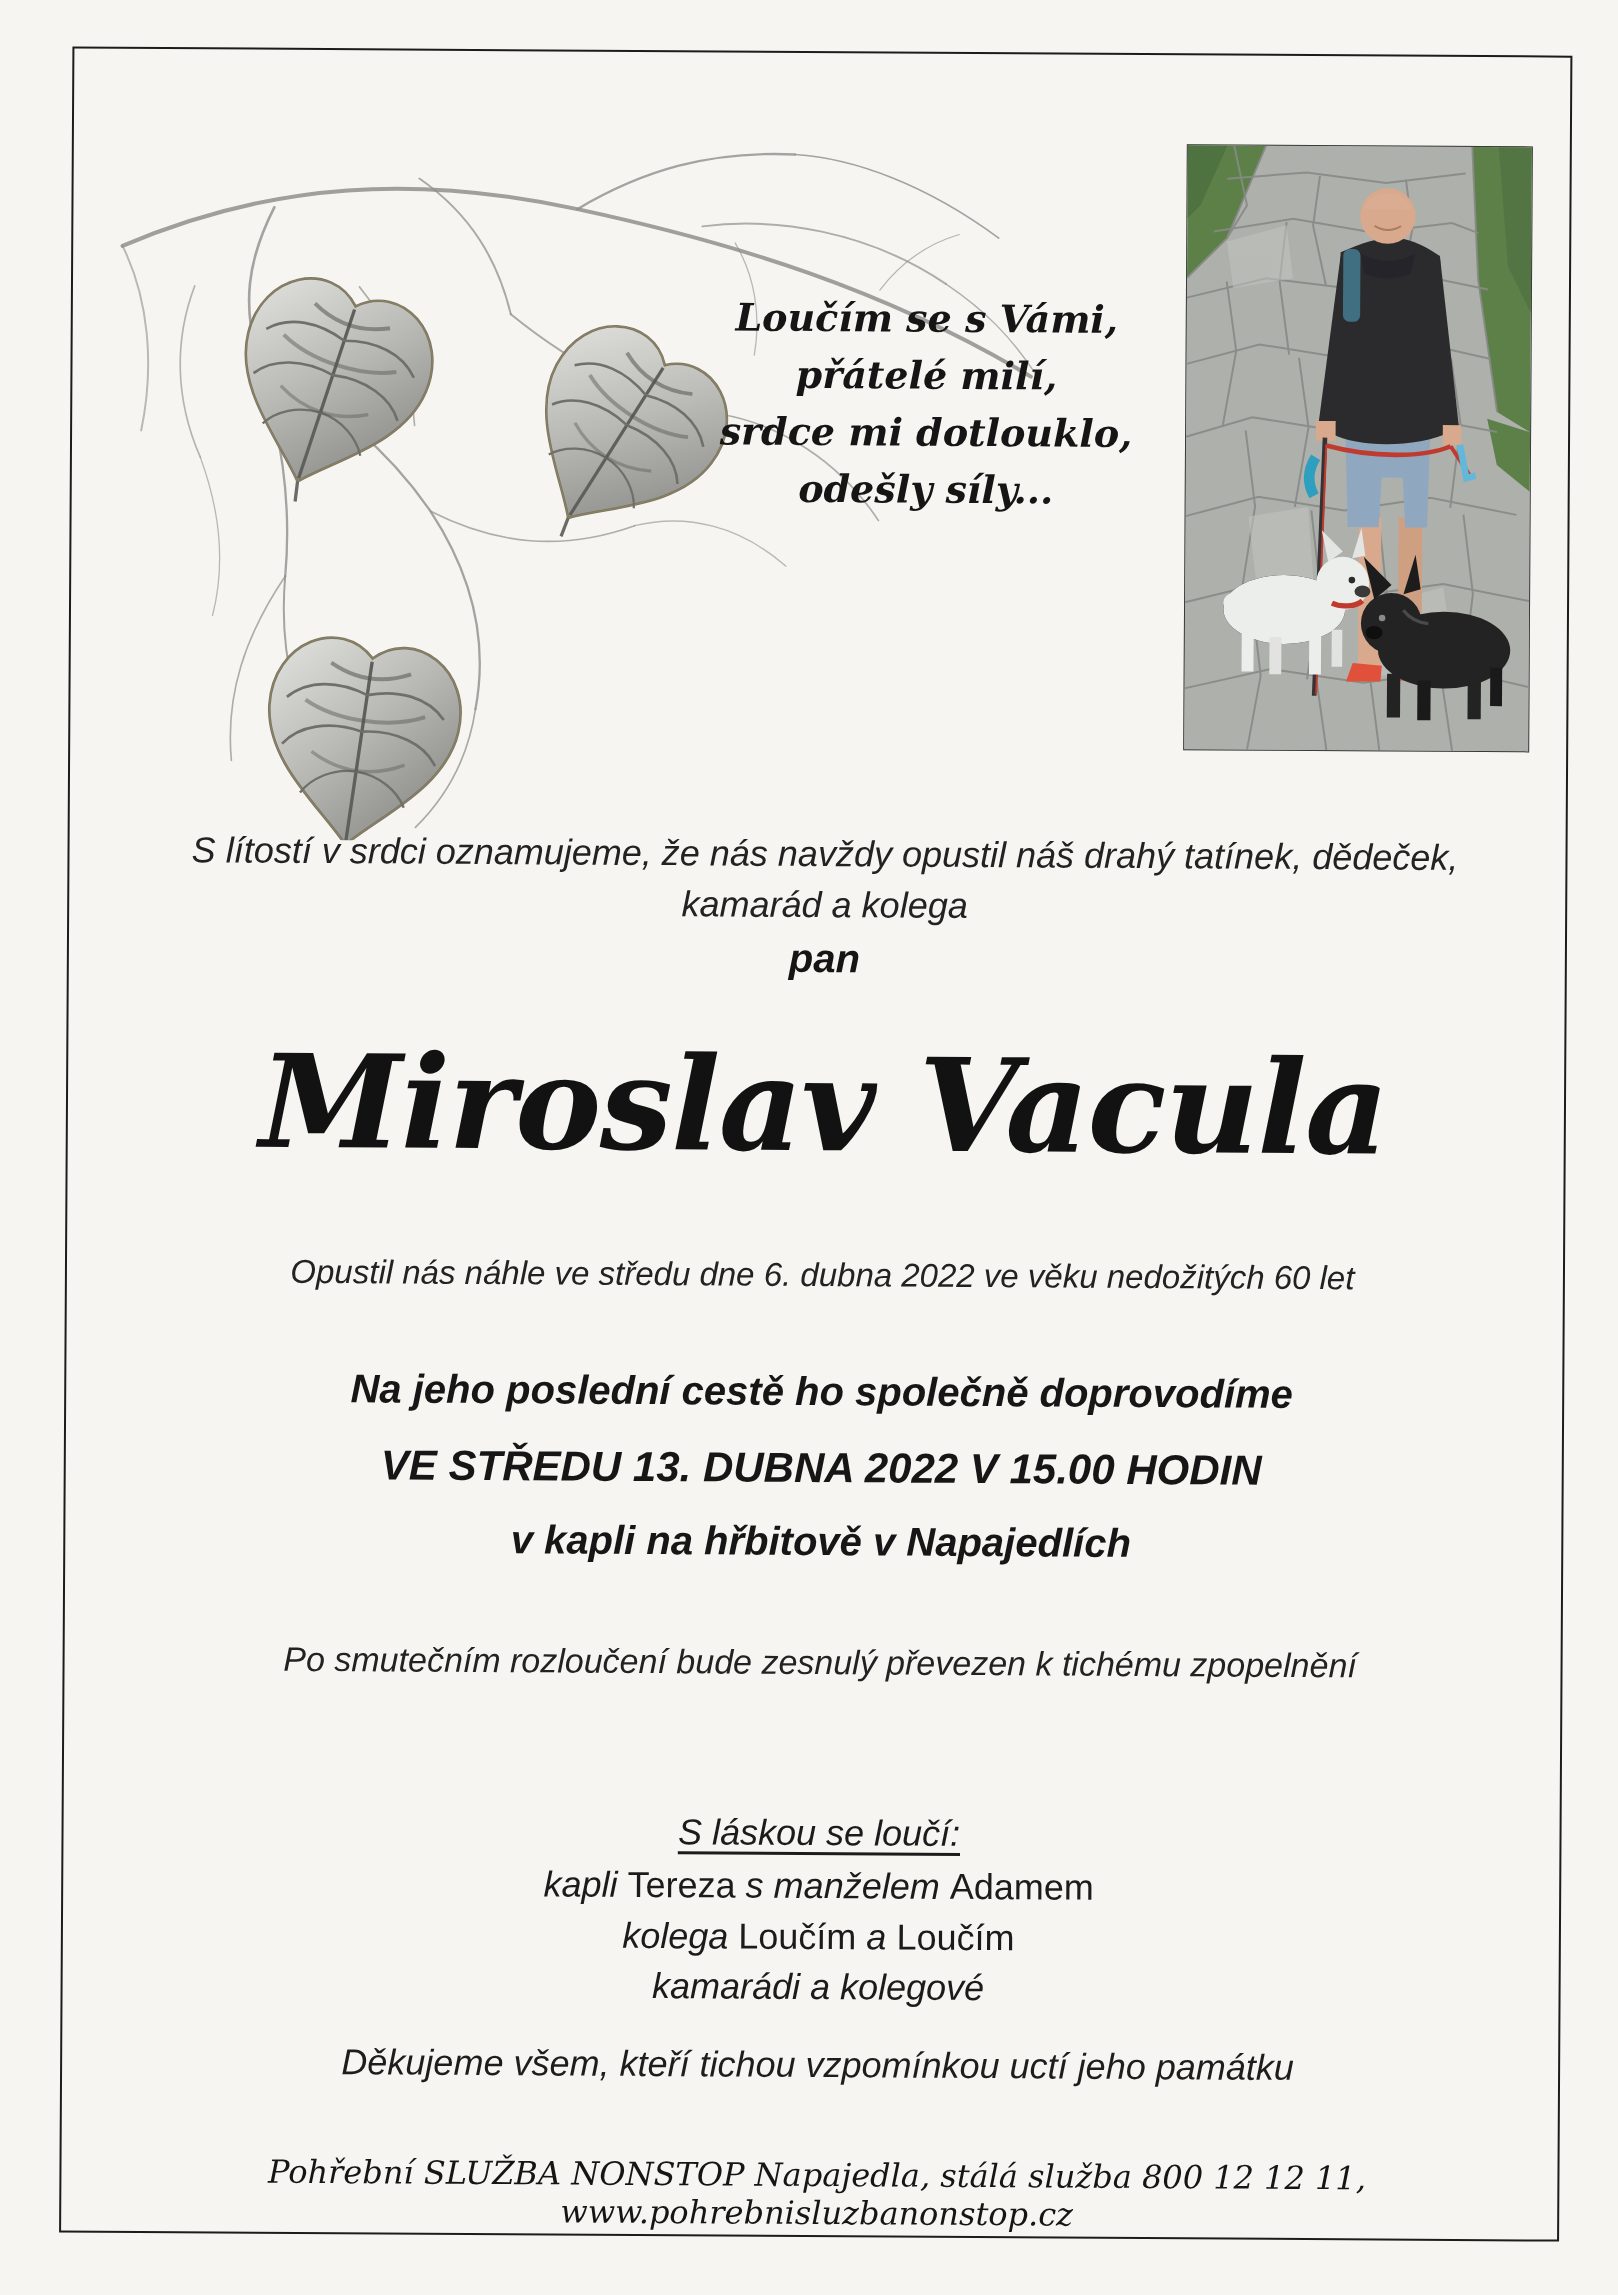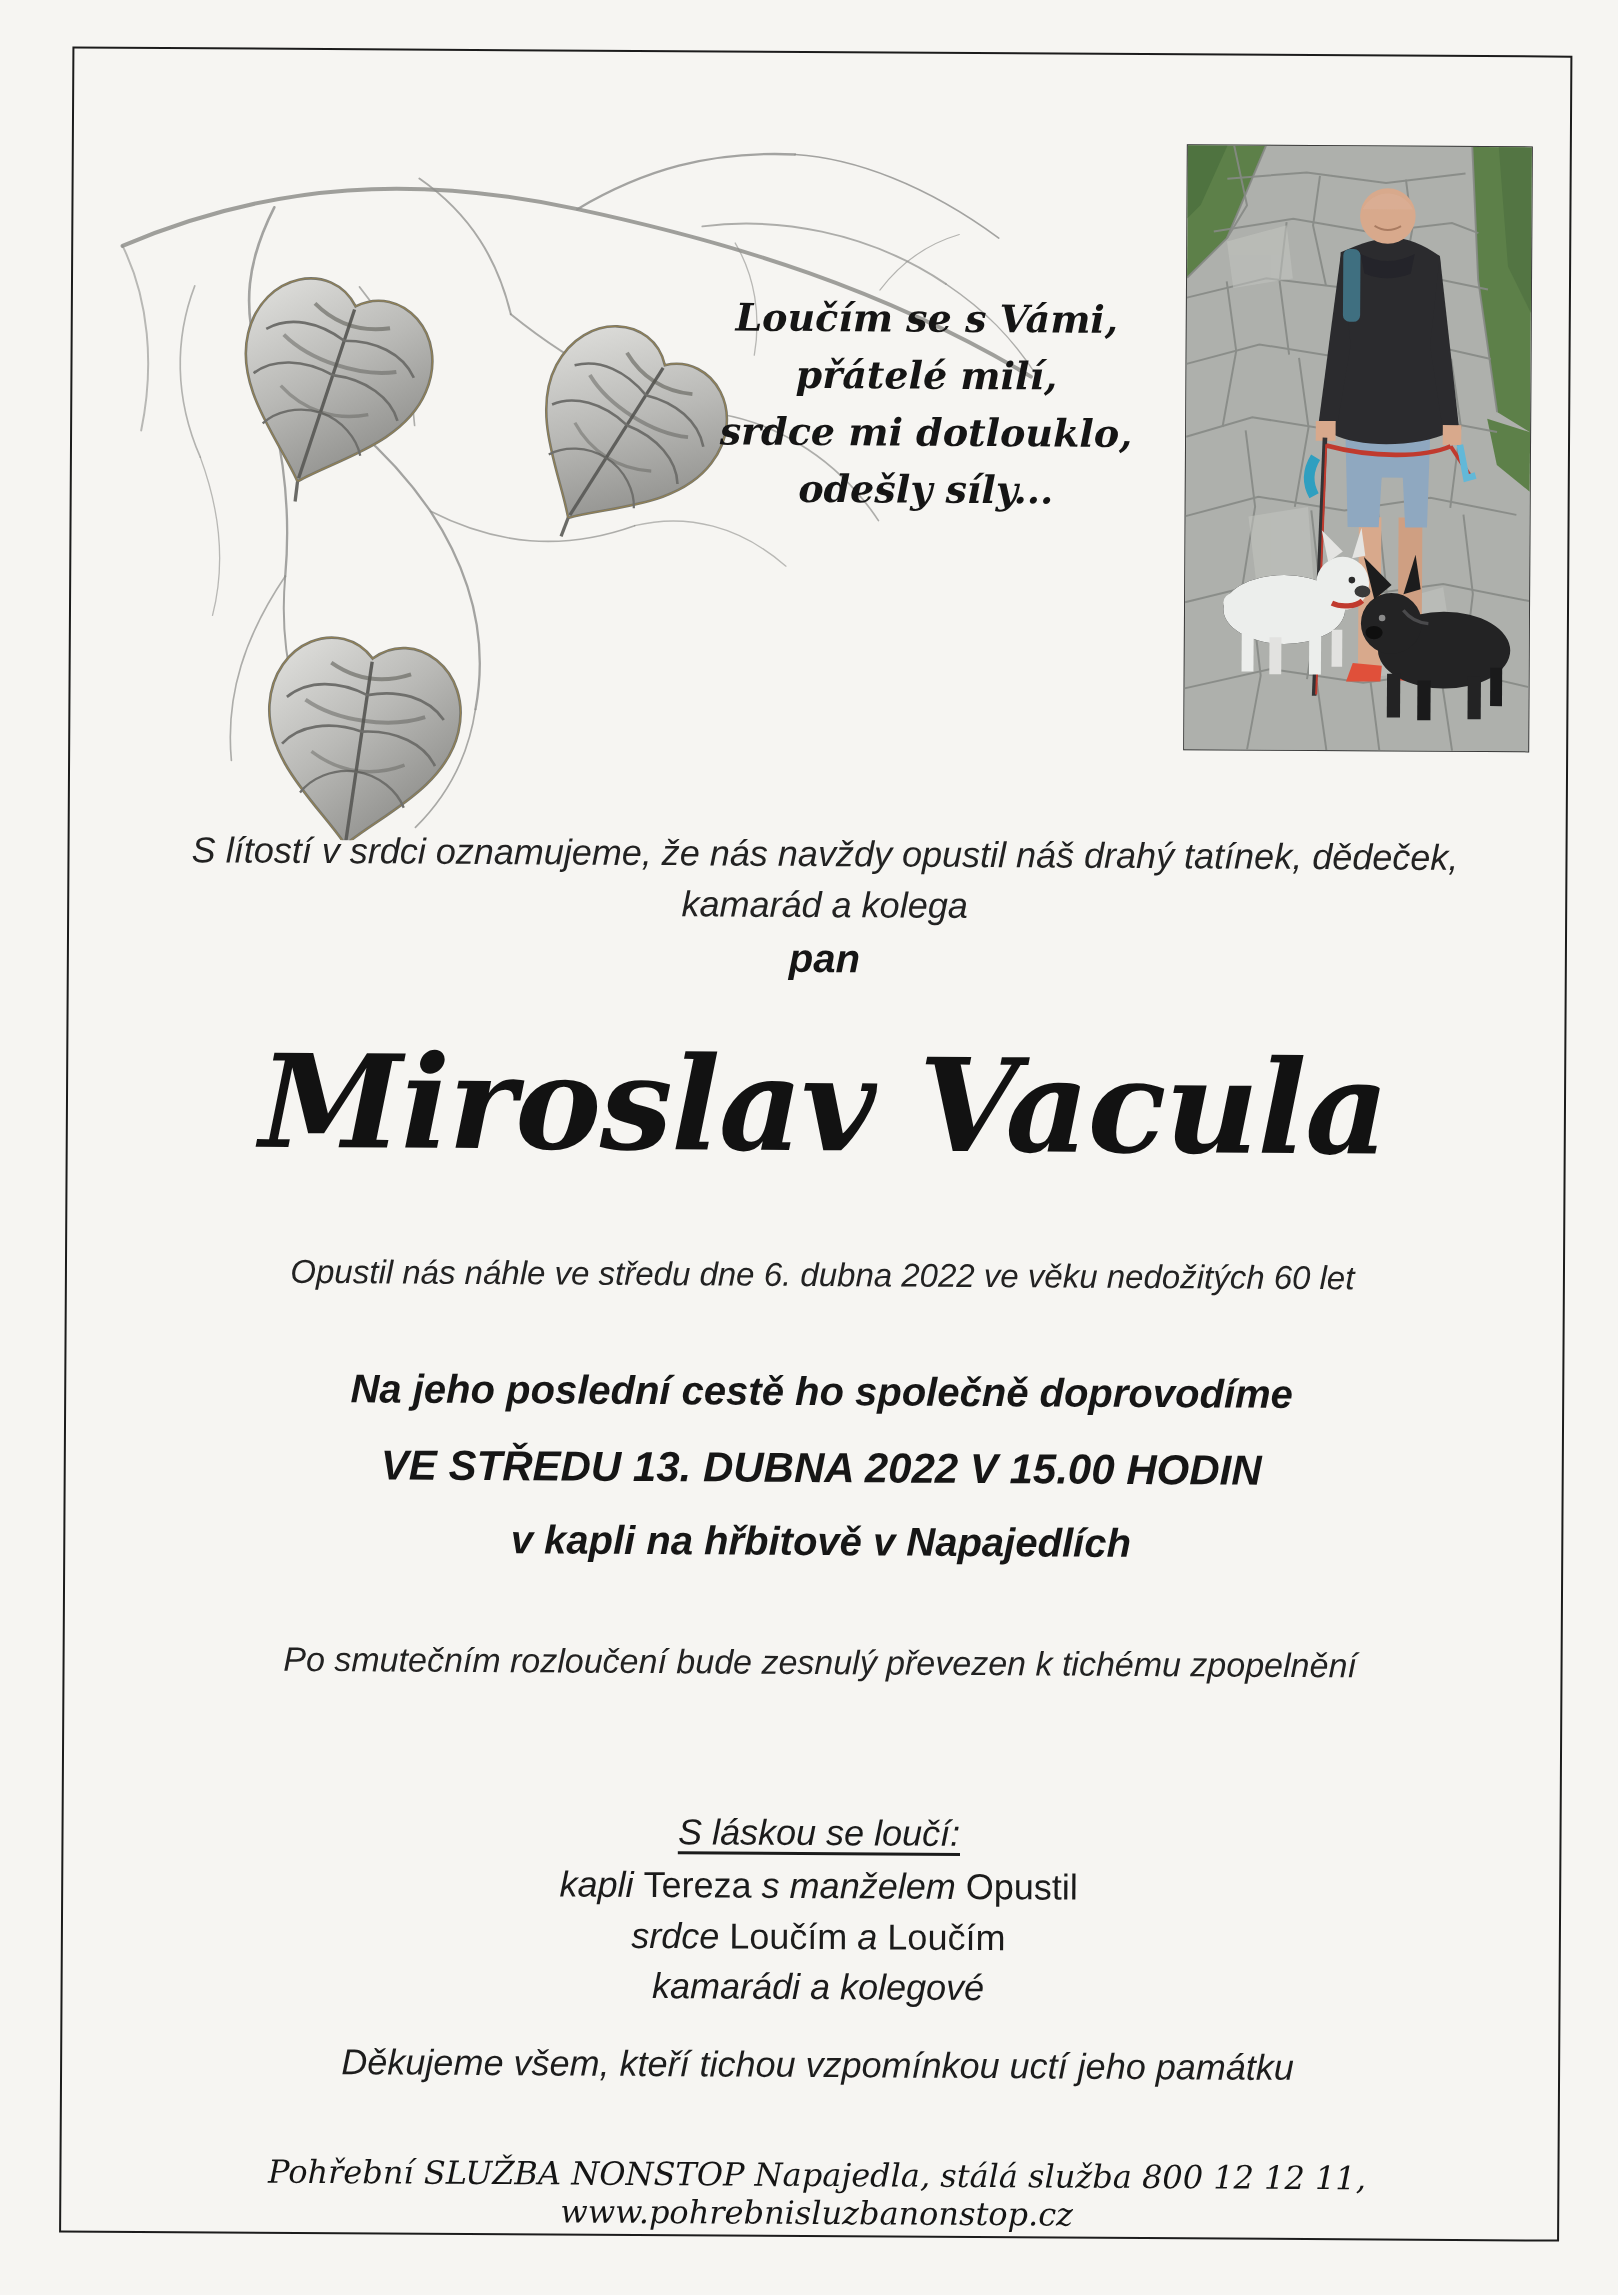--- a/index.html
+++ b/index.html
@@ -234,23 +234,23 @@
 
   <div class="ctr death sans-i">Opustil nás náhle ve středu dne 6. dubna 2022 ve věku nedožitých 60 let</div>
 
   <div class="ctr cer1 sans-bi">Na jeho poslední cestě ho společně doprovodíme</div>
   <div class="ctr cer2 sans-bi">VE STŘEDU 13. DUBNA 2022 V 15.00 HODIN</div>
   <div class="ctr cer3 sans-bi">v kapli na hřbitově v Napajedlích</div>
   <div class="ctr note sans-i">Po smutečním rozloučení bude zesnulý převezen k tichému zpopelnění</div>
 
   <div class="ctr fw-head sans-i"><span>S láskou se loučí:</span></div>
 
-  <div class="ctr fw1 sans-i"><span>kapli </span><span class="nm">Tereza</span><span> s manželem </span><span class="nm">Opustil</span></div>
-
-  <div class="ctr fw2 sans-i"><span>srdce </span><span class="nm">Loučím</span><span> a </span><span class="nm">Loučím</span></div>
+  <div class="ctr fw1 sans-i"><span>kapli </span><span class="nm">Tereza</span><span> s manželem </span><span class="nm">Adamem</span></div>
+
+  <div class="ctr fw2 sans-i"><span>kolega </span><span class="nm">Loučím</span><span> a </span><span class="nm">Loučím</span></div>
 
   <div class="ctr fw3 sans-i">kamarádi a kolegové</div>
 
   <div class="ctr thanks sans-i">Děkujeme všem, kteří tichou vzpomínkou uctí jeho památku</div>
 
   <div class="ctr footer serif-i">Pohřební SLUŽBA NONSTOP Napajedla, stálá služba 800 12 12 11, www.pohrebnisluzbanonstop.cz</div>
 
 </div>
 
 

